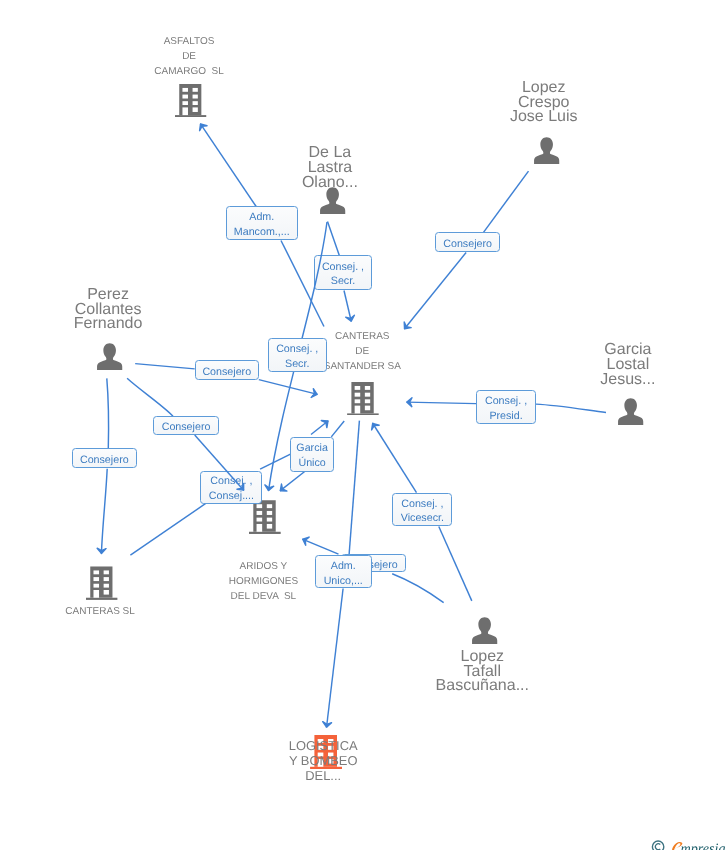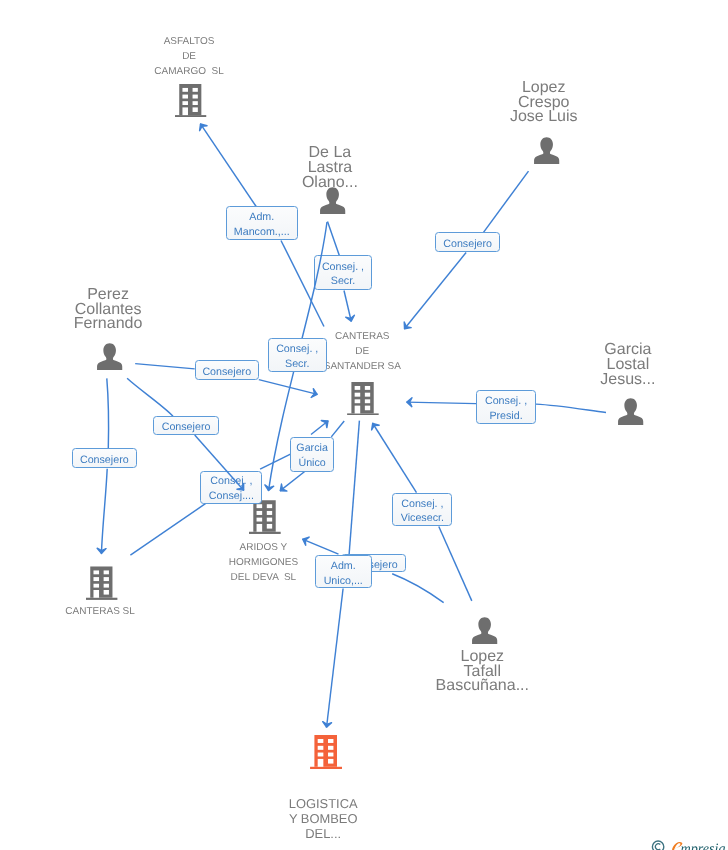--- a/index.html
+++ b/index.html
@@ -188,21 +188,21 @@
       <rect x="7.45" y="3.94" width="5.53" height="3.85"></rect>
       <rect x="17.55" y="3.94" width="5.29" height="3.85"></rect>
       <rect x="7.45" y="10.57" width="5.53" height="3.95"></rect>
       <rect x="17.55" y="10.57" width="5.29" height="3.95"></rect>
       <rect x="7.45" y="17.17" width="5.53" height="3.84"></rect>
       <rect x="17.55" y="17.17" width="5.29" height="3.84"></rect>
       <rect x="7.45" y="23.41" width="5.53" height="7.69"></rect>
       <rect x="17.55" y="23.41" width="5.29" height="4.57"></rect>
     </g>
   </svg></div>
-      <div class="nlabel" style="left: 203.4px; top: 540px; width: 120px;">ARIDOS Y
+      <div class="nlabel" style="left: 203.4px; top: 559px; width: 120px;">ARIDOS Y
 HORMIGONES
 DEL DEVA  SL</div>
       <div class="node" style="left: 86.4px; top: 566.1px; width: 31.4px; height: 34.4px;"><svg width="31.4" height="34.4" viewBox="0 0 31.25 33.27">
     <path fill="#6e6e6e" d="M4.23 0 h22.12 v31.1 h-22.12 z"></path>
     <rect x="0" y="31.1" width="31.25" height="2.17" fill="#6e6e6e"></rect>
     <g fill="#ffffff">
       <rect x="7.45" y="3.94" width="5.53" height="3.85"></rect>
       <rect x="17.55" y="3.94" width="5.29" height="3.85"></rect>
       <rect x="7.45" y="10.57" width="5.53" height="3.95"></rect>
       <rect x="17.55" y="10.57" width="5.29" height="3.95"></rect>
@@ -239,21 +239,21 @@
       <rect x="7.45" y="3.94" width="5.53" height="3.85"></rect>
       <rect x="17.55" y="3.94" width="5.29" height="3.85"></rect>
       <rect x="7.45" y="10.57" width="5.53" height="3.95"></rect>
       <rect x="17.55" y="10.57" width="5.29" height="3.95"></rect>
       <rect x="7.45" y="17.17" width="5.53" height="3.84"></rect>
       <rect x="17.55" y="17.17" width="5.29" height="3.84"></rect>
       <rect x="7.45" y="23.41" width="5.53" height="7.69"></rect>
       <rect x="17.55" y="23.41" width="5.29" height="4.57"></rect>
     </g>
   </svg></div>
-      <div class="nlabel main" style="left: 263.2px; top: 796px; width: 120px;">LOGISTICA
+      <div class="nlabel main" style="left: 263.2px; top: 738px; width: 120px;">LOGISTICA
 Y BOMBEO
 DEL...</div>
     </div>
 
   <div id="rels">
       <div class="rel" style="left: 225.96px; top: 206.2px; width: 71.6px; height: 34.3px; z-index: 60;"><span style="position: relative; top: 1.9px;">Adm.
 Mancom.,...</span></div>
       <div class="rel" style="left: 313.55px; top: 255.3px; width: 58.85px; height: 34.6px; z-index: 61;"><span style="position: relative; top: 1.9px;">Consej. ,
 Secr.</span></div>
       <div class="rel" style="left: 435.2px; top: 232.4px; width: 64.9px; height: 20.1px; z-index: 63;"><span style="position: relative; top: 1.9px;">Consejero</span></div>

